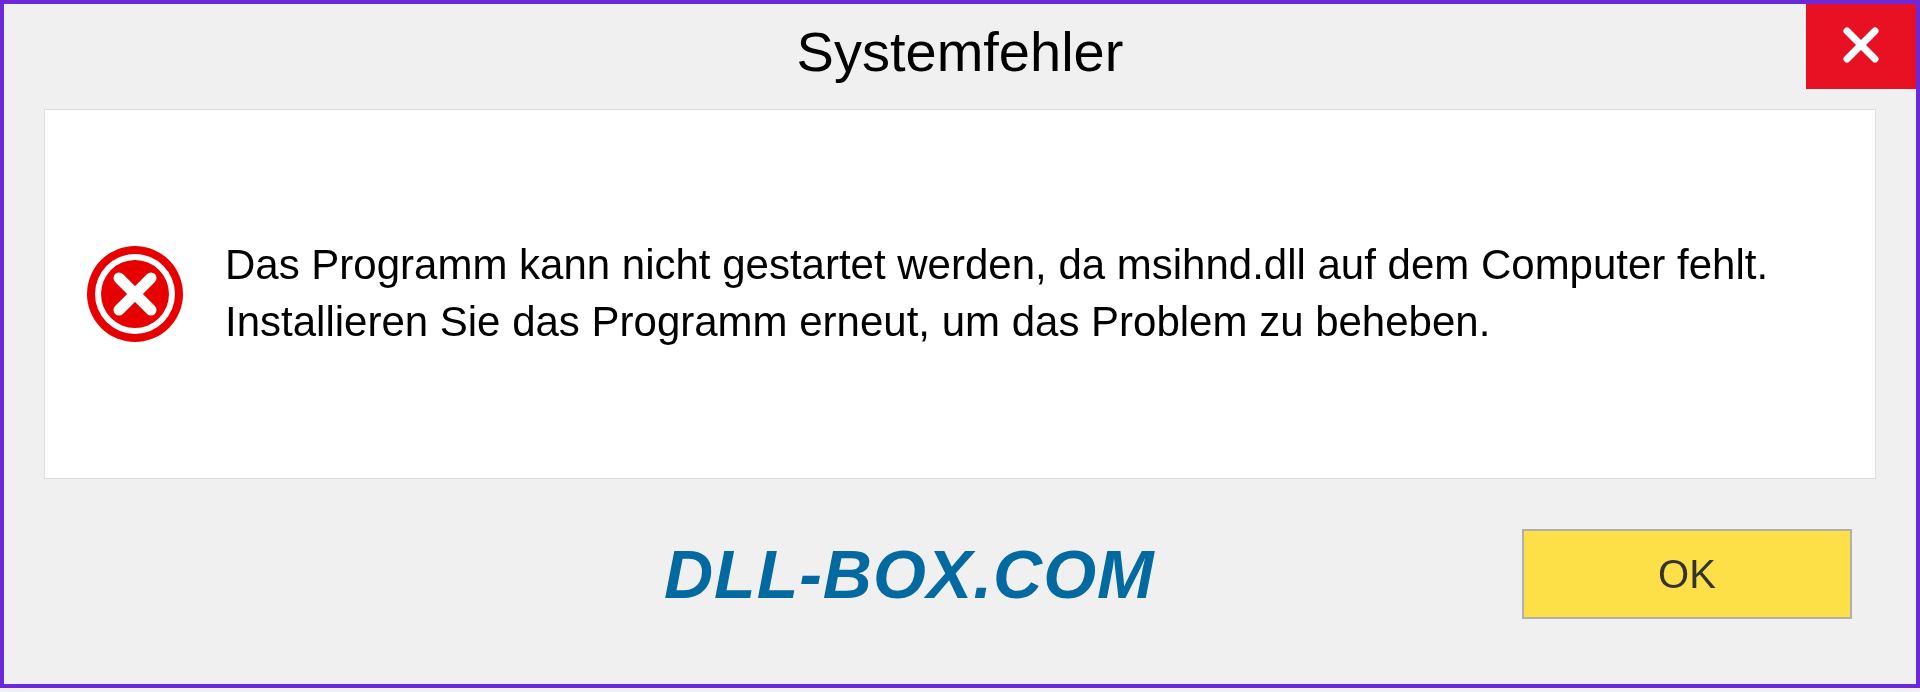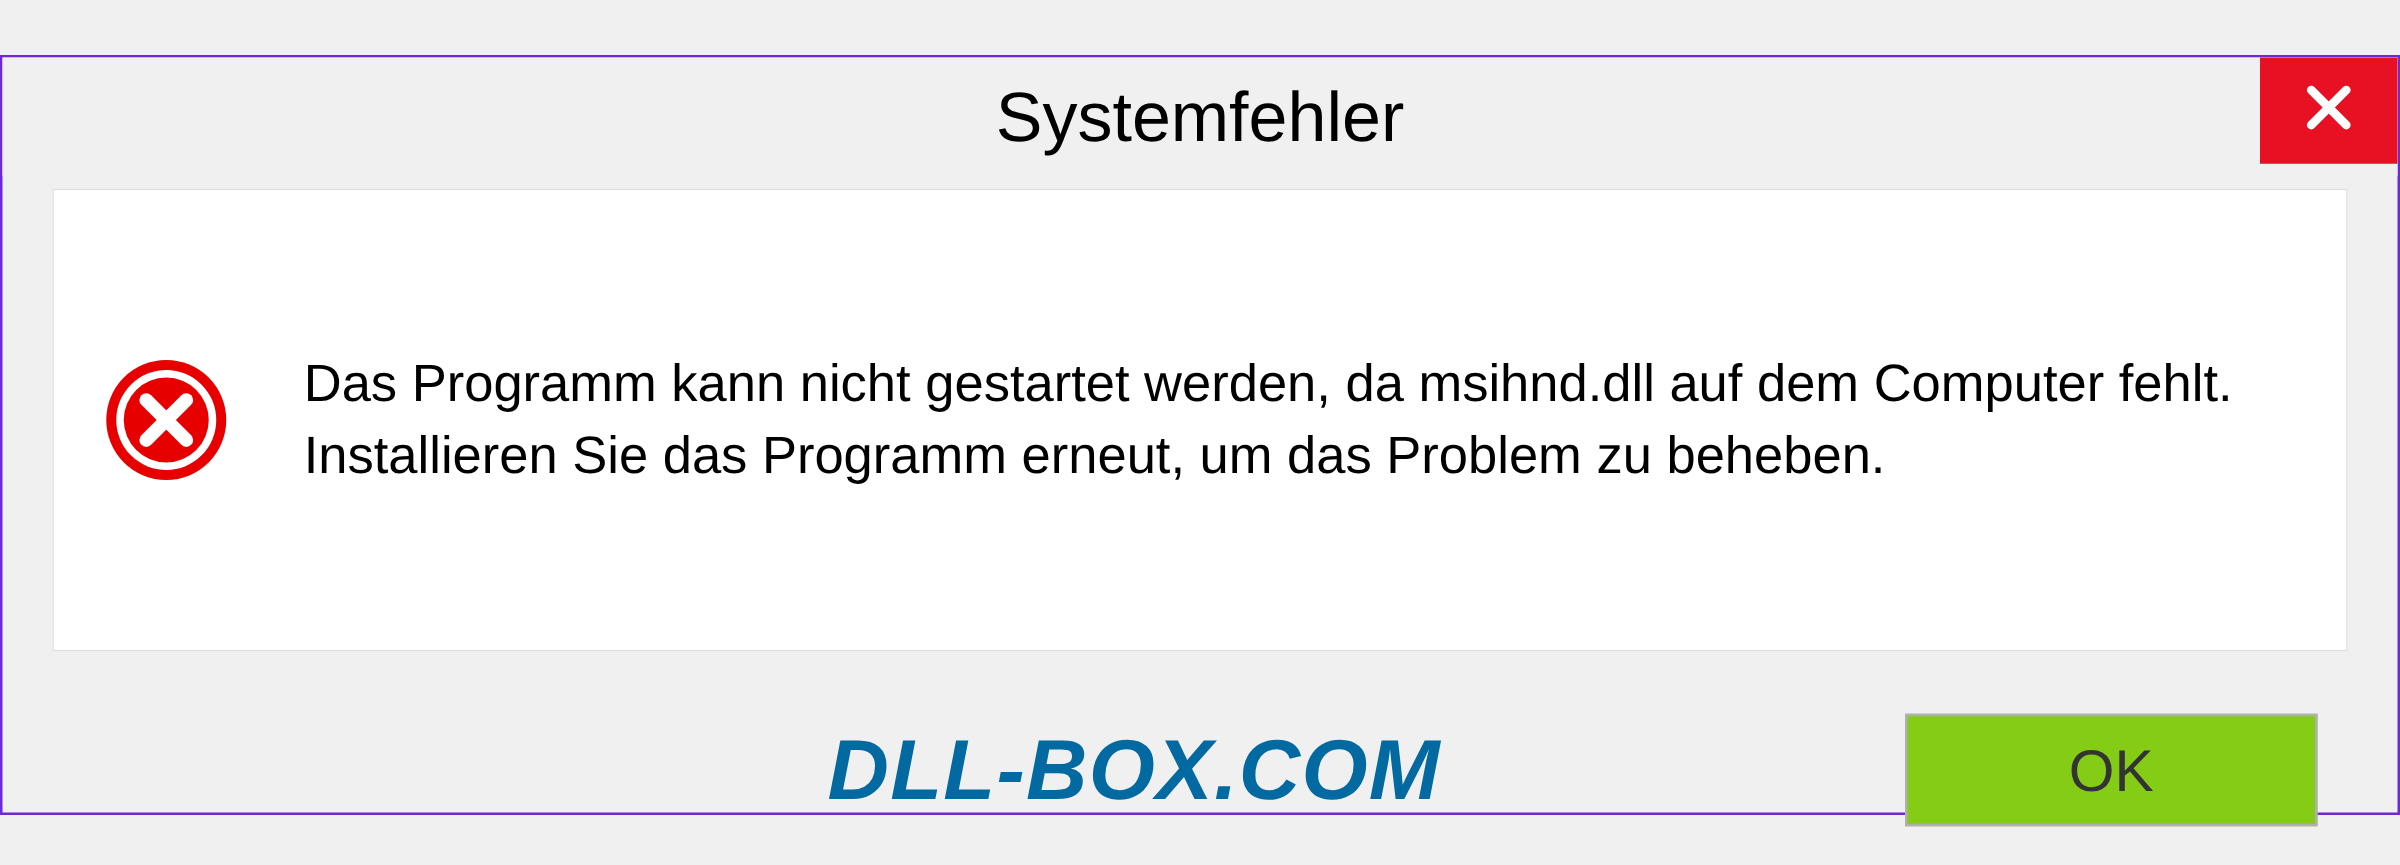--- a/index.html
+++ b/index.html
@@ -9,25 +9,24 @@
     }
     body {
       width: 1920px;
       height: 692px;
       font-family: Arial, "Helvetica Neue", Helvetica, sans-serif;
       background: #f0f0f0;
       position: relative;
     }
     .dialog {
       width: 1920px;
-      height: 608px;
+      height: 688px;
       background: #f0f0f0;
-      border: 2px solid #6d28d9;
+      border: 4px solid #6d28d9;
       position: relative;
-      margin-top: 44px;
     }
     .title-bar {
       height: 95px;
       display: flex;
       align-items: center;
       justify-content: center;
       position: relative;
       background: #f0f0f0;
     }
     .dialog-title {
@@ -52,21 +51,20 @@
       height: 40px;
     }
     .content-panel {
       margin: 10px 40px 0 40px;
       height: 370px;
       background: #ffffff;
       border: 1px solid #ddd;
       display: flex;
       align-items: center;
       padding: 0 40px;
-      gap: 20px;
     }
     .error-icon {
       width: 100px;
       height: 100px;
       flex-shrink: 0;
       margin-right: 40px;
     }
     .error-icon svg {
       width: 100px;
       height: 100px;
@@ -87,23 +85,23 @@
       font-size: 68px;
       font-weight: 900;
       font-style: italic;
       color: #0369a1;
       letter-spacing: 1px;
       margin-left: 620px;
     }
     .ok-button {
       width: 330px;
       height: 90px;
-      background: #84cc16;
+      background: #fde047;
       border: 2px solid #b0b0b0;
-      font-size: 47px;
+      font-size: 40px;
       color: #333;
       cursor: pointer;
       display: flex;
       align-items: center;
       justify-content: center;
     }
   </style>
 </head>
 <body>
 

